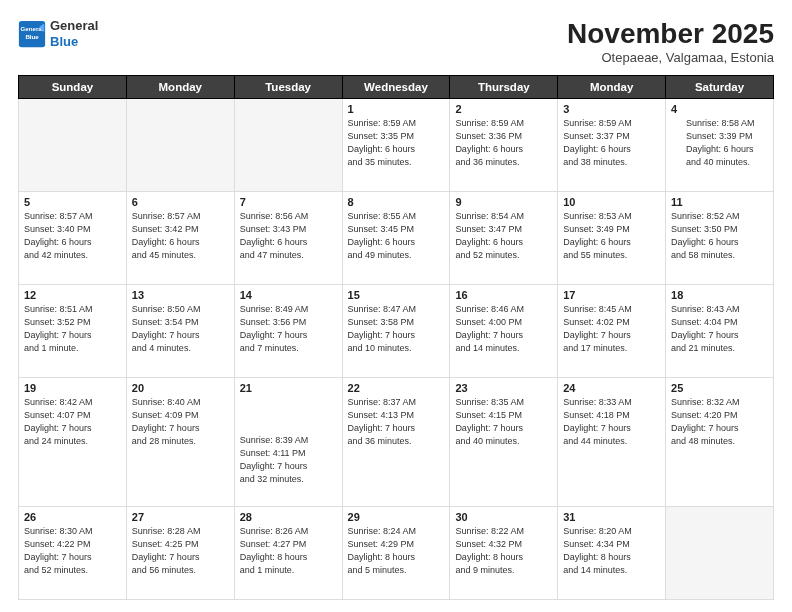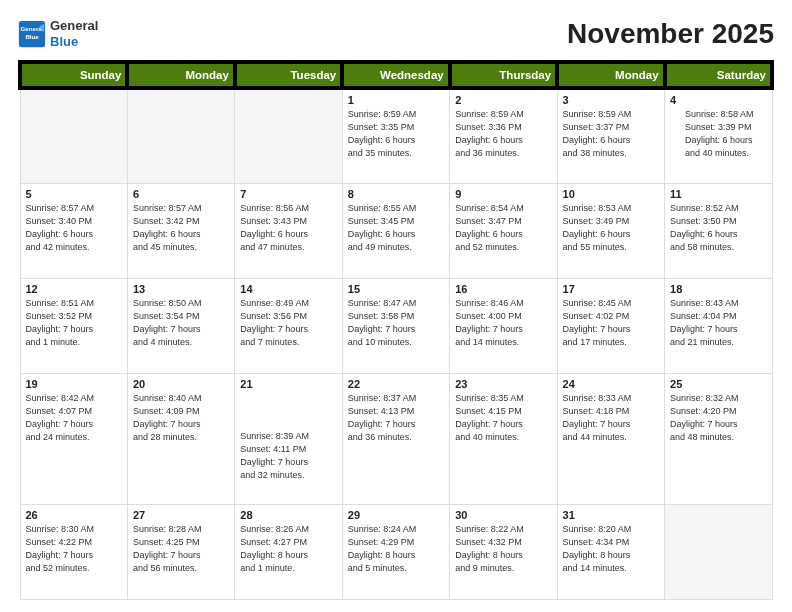--- a/index.html
+++ b/index.html
@@ -51,26 +51,26 @@
       color: #444;
     }
     .calendar {
       flex: 1;
       border: 1px solid #ccc;
       border-collapse: collapse;
       width: 100%;
       table-layout: fixed;
     }
     .calendar th {
-      background: #4d7c0f;
+      background: #404040;
       color: #fff;
       font-size: 11.5px;
       padding: 5px 4px;
-      text-align: right;
-      border: 4px solid #000000;
+      text-align: center;
+      border: 1px solid #000000;
     }
     .calendar td {
       border: 1px solid #ddd;
       vertical-align: top;
       padding: 4px 5px;
       font-size: 9.5px;
       color: #333;
       background: #fff;
       height: 82px;
     }
@@ -101,20 +101,21 @@
         <text x="16" y="22" text-anchor="middle" fill="white" font-size="7" font-weight="bold">Blue</text>
         <polygon points="24,8 30,4 30,14" fill="#5aabff"></polygon>
       </svg>
       <div class="logo-text">
         <span class="logo-general">General</span><br>
         <span class="logo-blue">Blue</span>
       </div>
     </div>
     <div class="title-block">
       <div class="month-title">November 2025</div>
+      <div class="subtitle">Otepaeae, Valgamaa, Estonia</div>
     </div>
   </div>
 
   <table class="calendar">
     <thead>
       <tr>
       <th>Sunday</th>
           <th>Monday</th>
           <th>Tuesday</th>
           <th>Wednesday</th>

